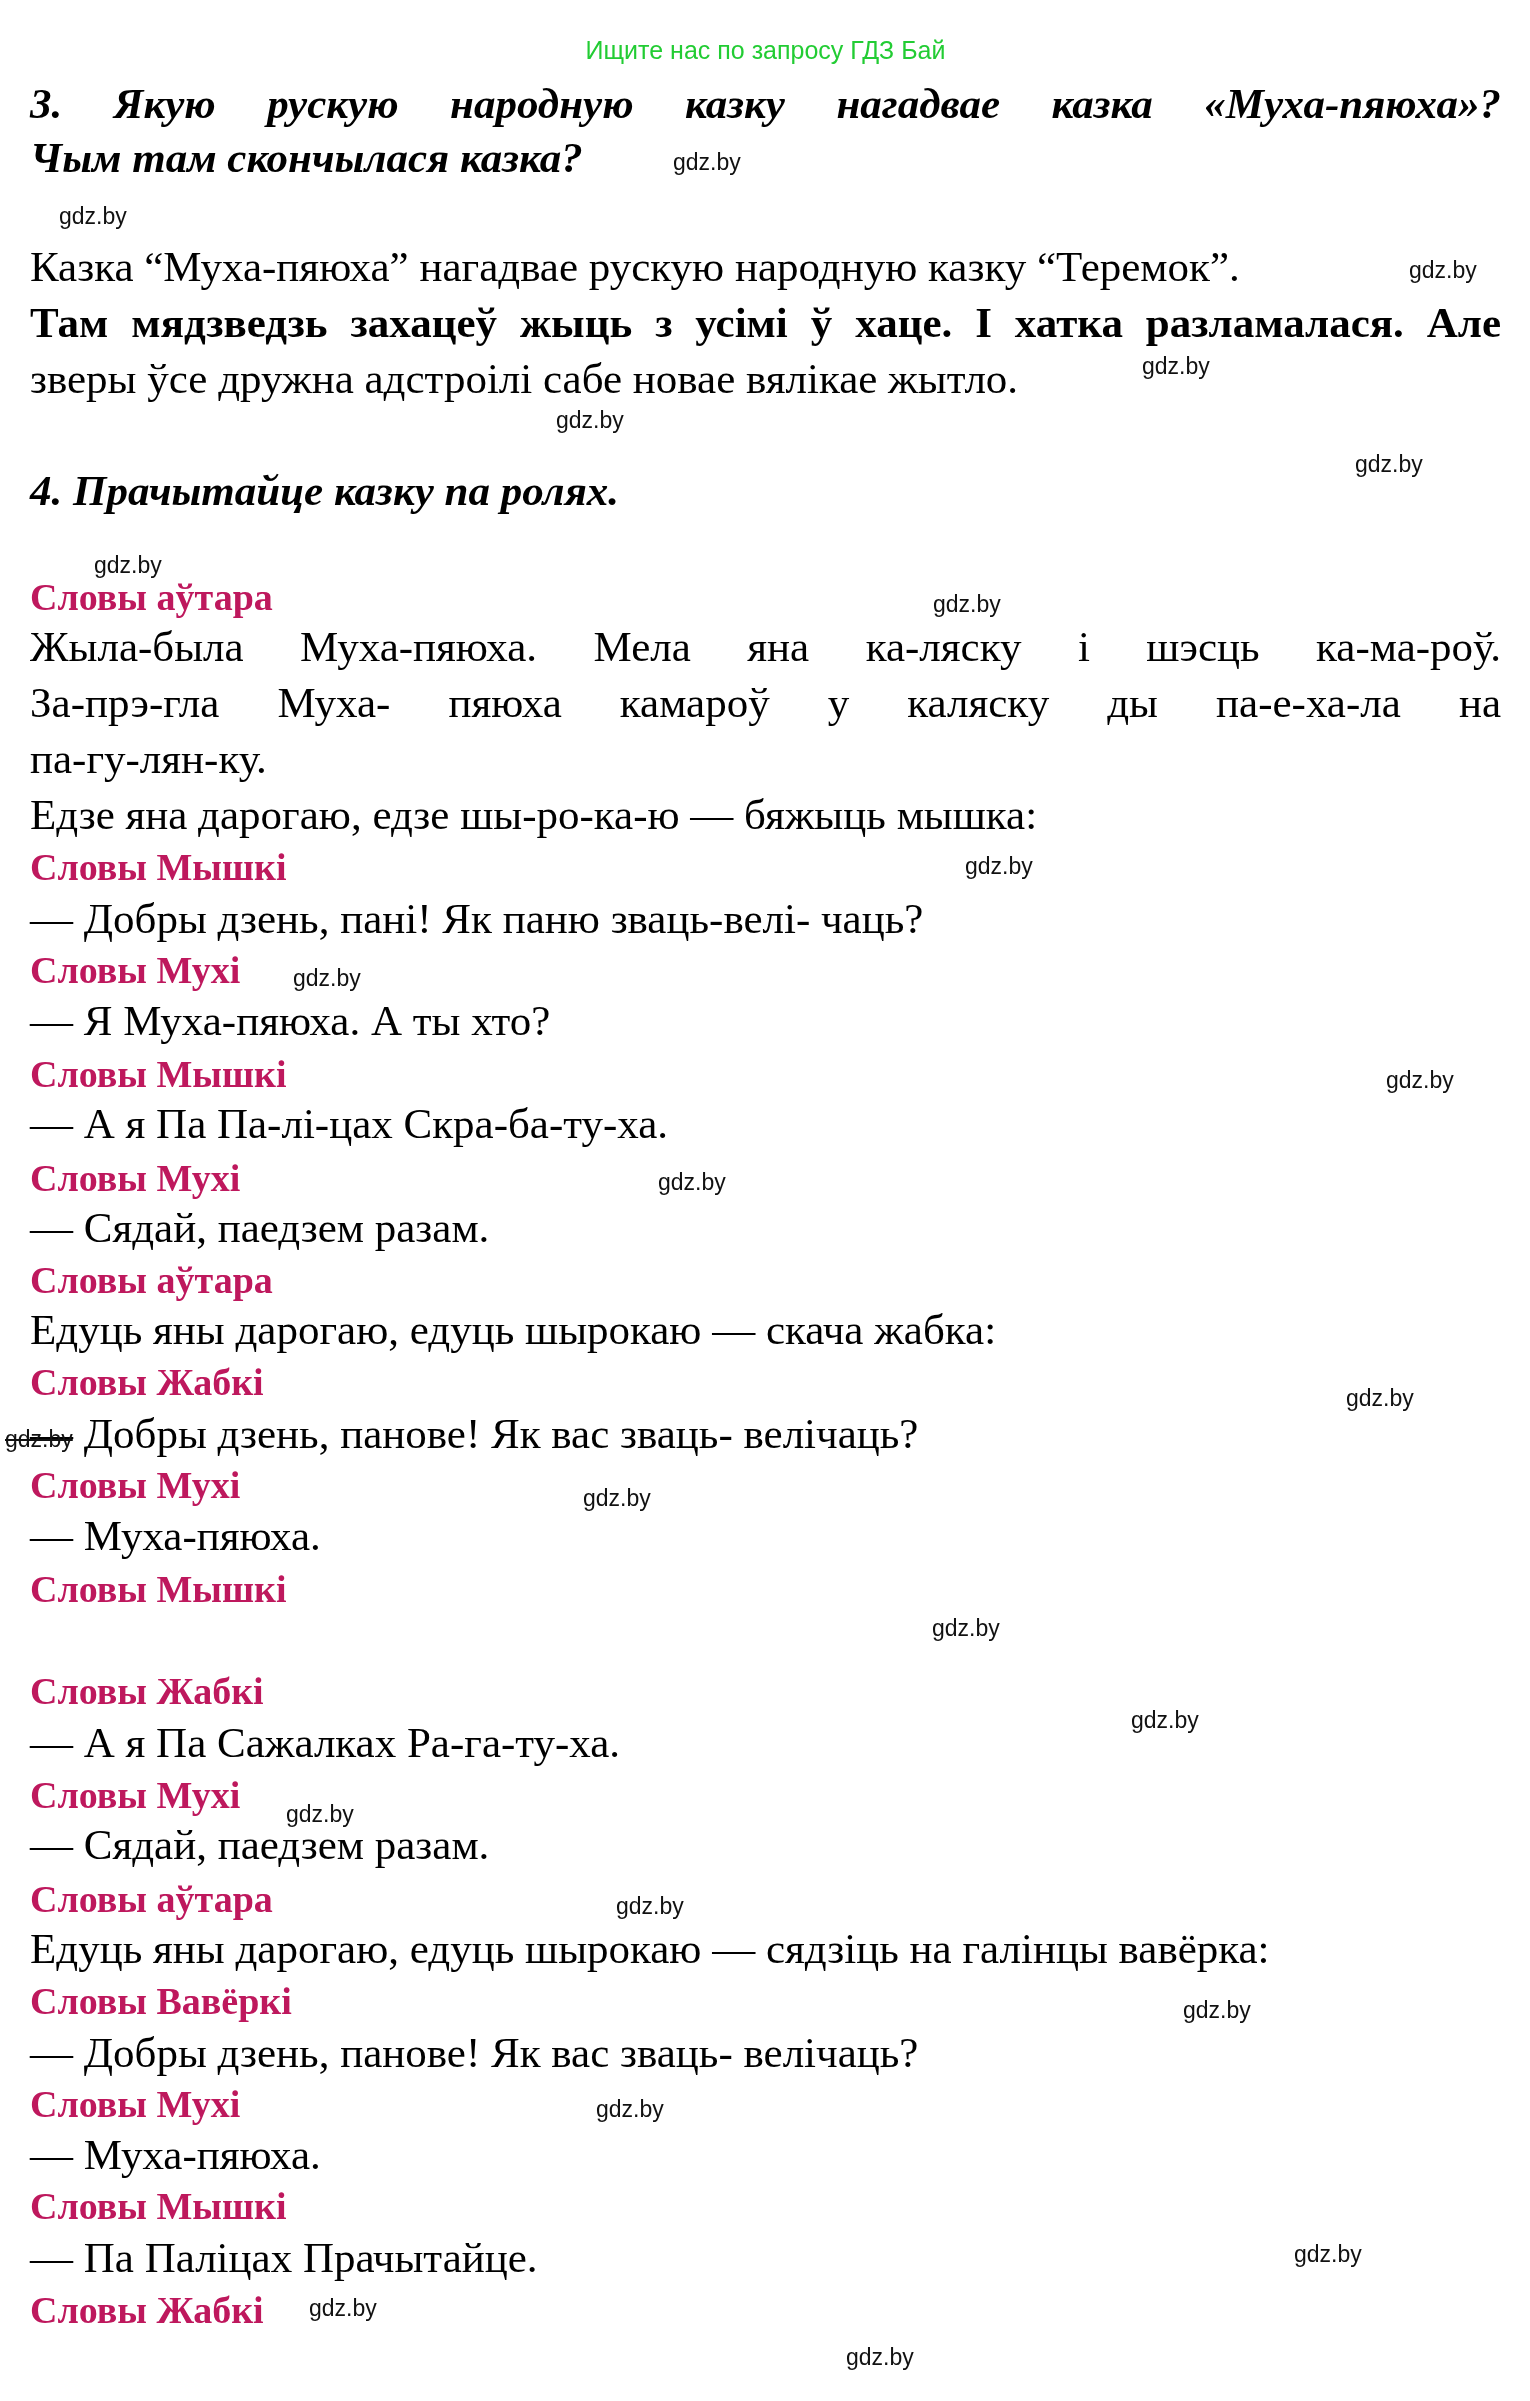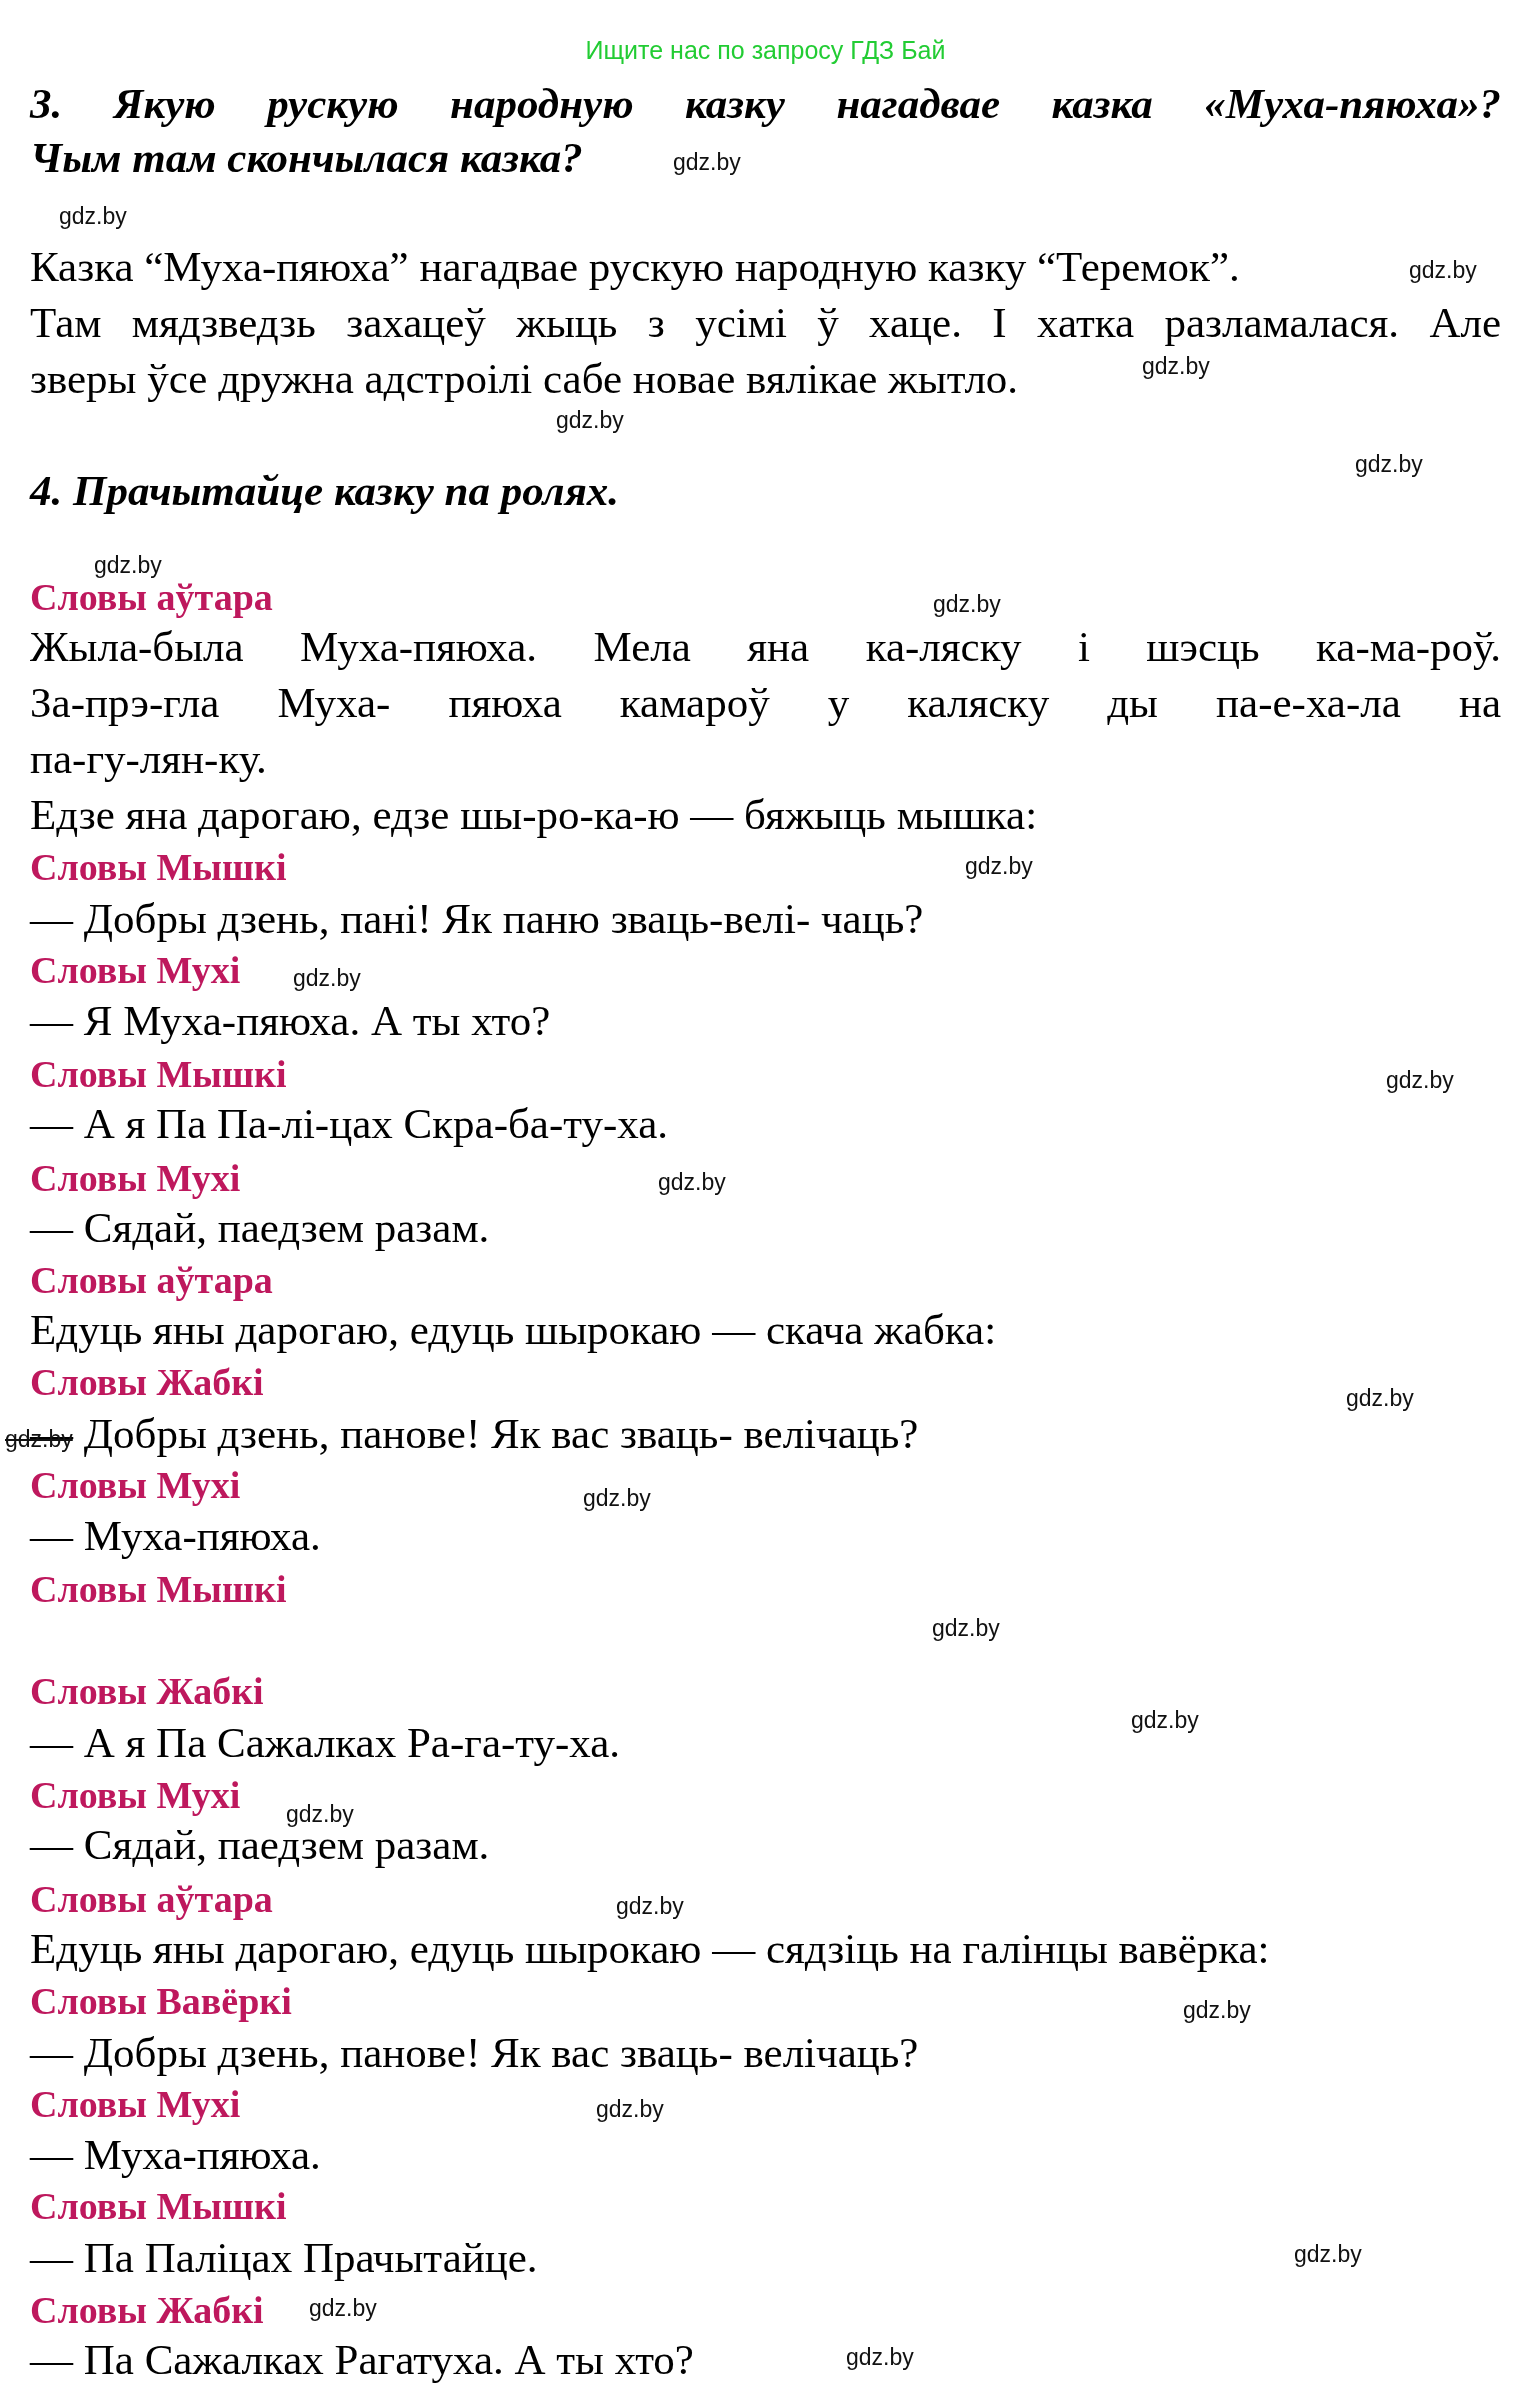--- a/index.html
+++ b/index.html
@@ -31,21 +31,21 @@
 <body>
 
 <div class="page">
 
   <div class="top-banner">Ищите нас по запросу ГДЗ Бай</div>
 
   <div class="line q just" style="top:43px;">3.   Якую рускую народную казку нагадвае казка «Муха-пяюха»?</div>
   <div class="line q" style="top:97px;">Чым там скончылася казка?</div>
 
   <div class="line" style="top:206px;">Казка “Муха-пяюха” нагадвае рускую народную казку “Теремок”.</div>
-  <div class="line just" style="top:262px;">Там мядзведзь захацеў жыць з усімі ў хаце. І хатка разламалася. Але</div>
+  <div class="line just" style="top:262px;font-weight:bold;">Там мядзведзь захацеў жыць з усімі ў хаце. І хатка разламалася. Але</div>
   <div class="line" style="top:318px;">зверы ўсе дружна адстроілі сабе новае вялікае жытло.</div>
 
   <div class="line q" style="top:430px;">4.  Прачытайце казку па ролях.</div>
 
   <div class="line role" style="top:537px;">Словы аўтара</div>
   <div class="line just" style="top:586px;">Жыла-была Муха-пяюха. Мела яна ка-ляску і шэсць ка-ма-роў.</div>
   <div class="line just" style="top:642px;">За-прэ-гла Муха- пяюха камароў у каляску ды па-е-ха-ла на</div>
   <div class="line" style="top:698px;">па-гу-лян-ку.</div>
   <div class="line" style="top:754px;">Едзе яна дарогаю, едзе шы-ро-ка-ю — бяжыць мышка:</div>
   <div class="line role" style="top:807px;">Словы Мышкі</div>
@@ -69,21 +69,20 @@
   <div class="line" style="top:1784px;">— Сядай, паедзем разам.</div>
   <div class="line role" style="top:1839px;">Словы аўтара</div>
   <div class="line" style="top:1888px;">Едуць яны дарогаю, едуць шырокаю — сядзіць на галінцы вавёрка:</div>
   <div class="line role" style="top:1941px;">Словы Вавёркі</div>
   <div class="line" style="top:1992px;">— Добры дзень, панове! Як вас зваць- велічаць?</div>
   <div class="line role" style="top:2044px;">Словы Мухі</div>
   <div class="line" style="top:2094px;">— Муха-пяюха.</div>
   <div class="line role" style="top:2146px;">Словы Мышкі</div>
   <div class="line" style="top:2197px;">— Па Паліцах Прачытайце.</div>
   <div class="line role" style="top:2250px;">Словы Жабкі</div>
-  <div class="line" style="top:2299px;">— Па Сажалках Рагатуха. А ты хто?</div>
 
   <div class="wm" style="left:673px; top:114px;">gdz.by</div>
   <div class="wm" style="left:59px; top:168px;">gdz.by</div>
   <div class="wm" style="left:1409px; top:222px;">gdz.by</div>
   <div class="wm" style="left:1142px; top:318px;">gdz.by</div>
   <div class="wm" style="left:556px; top:372px;">gdz.by</div>
   <div class="wm" style="left:1355px; top:416px;">gdz.by</div>
   <div class="wm" style="left:94px; top:517px;">gdz.by</div>
   <div class="wm" style="left:933px; top:556px;">gdz.by</div>
   <div class="wm" style="left:965px; top:818px;">gdz.by</div>

